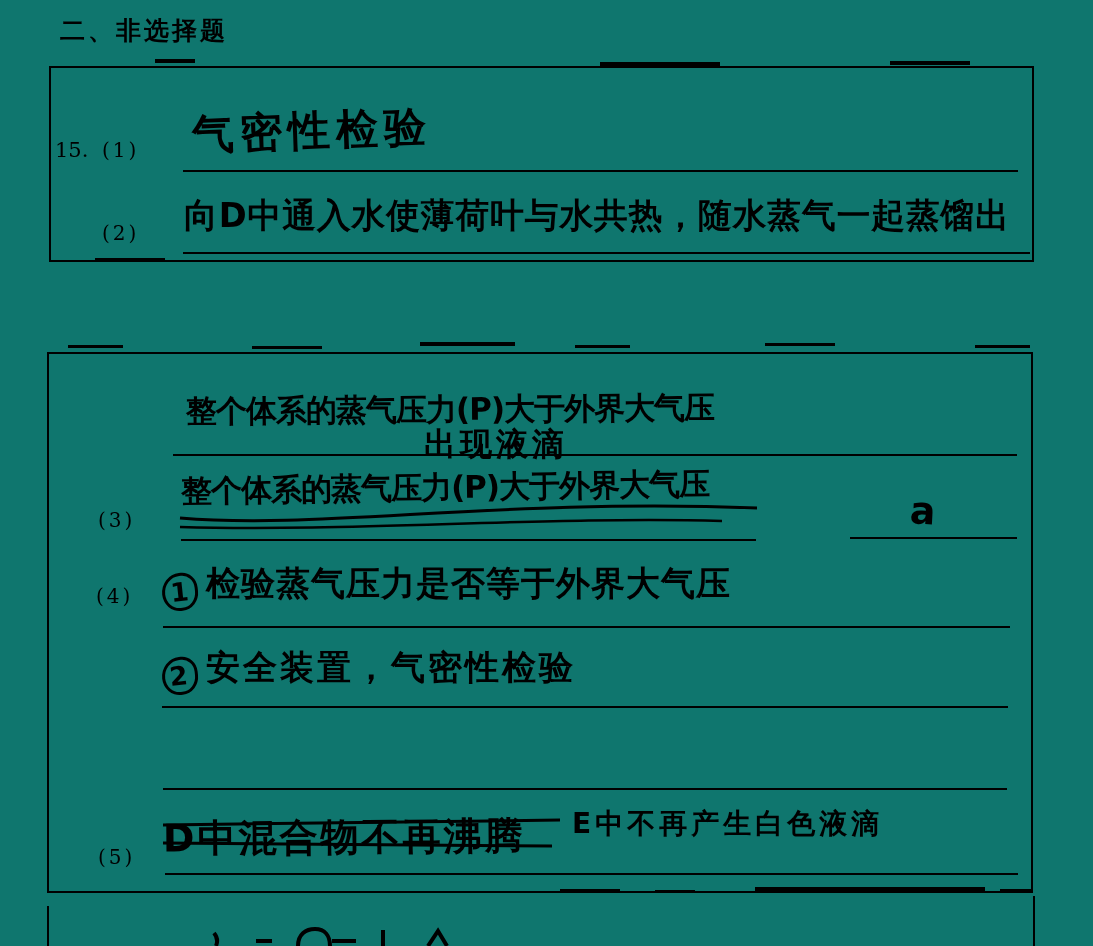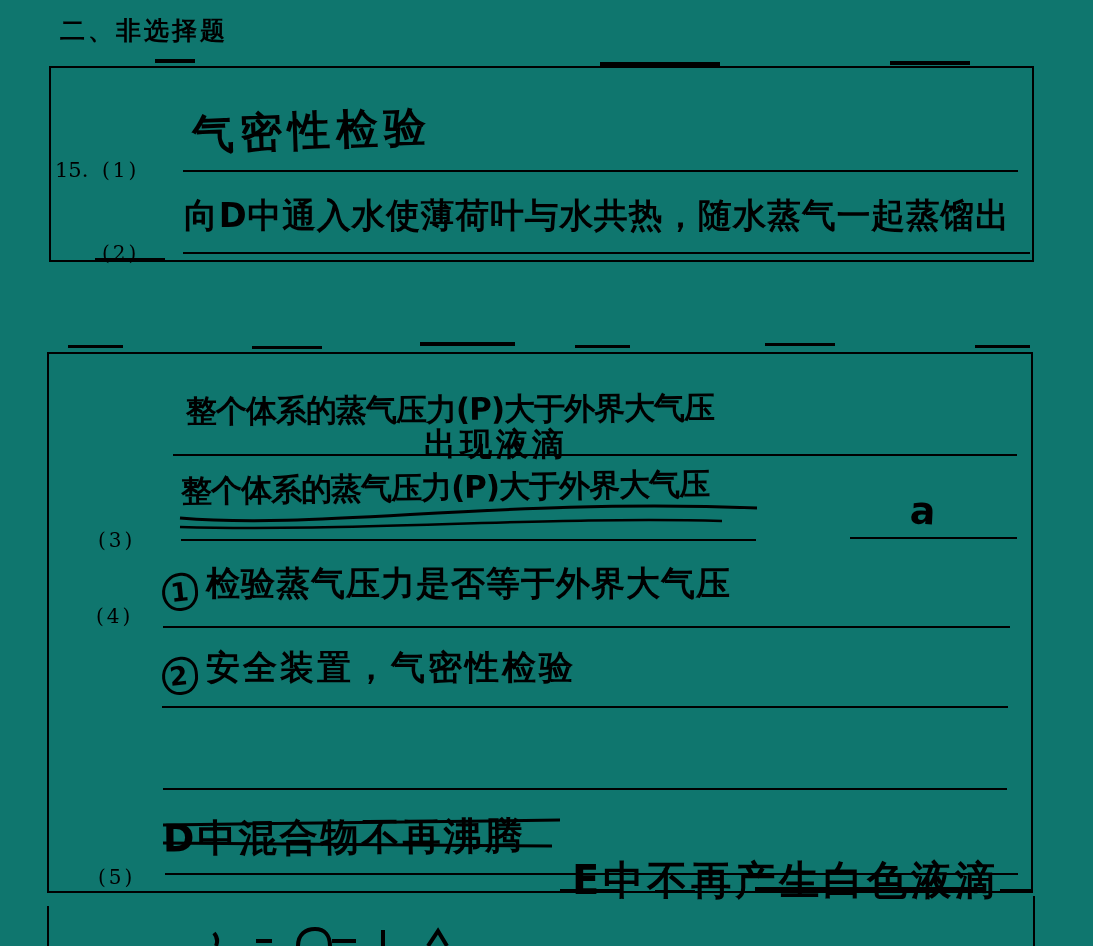--- a/index.html
+++ b/index.html
@@ -6,21 +6,21 @@
   html,body { background:#fff; }
   #page {
     position:relative; width:1093px; height:946px;
     background:#0f766e; overflow:hidden;
     font-family:"Liberation Sans", sans-serif; color:#000;
   }
   .abs { position:absolute; }
   
   .print {
     font-family:"DejaVu Serif", "Liberation Serif", serif;
-    color:#000; white-space:nowrap;margin-top:20px;
+    color:#000; white-space:nowrap;
   }
   .section-title {
     font-family:"DejaVu Sans", "Liberation Sans", sans-serif;
     font-weight:bold; font-size:25px; letter-spacing:3px; white-space:nowrap;
   }
   
   .hw {
     font-family:"DejaVu Sans", "Liberation Sans", sans-serif;
     font-weight:bold; color:#000; white-space:nowrap; line-height:1;
   }
@@ -81,21 +81,21 @@
 
   <div class="abs hw" style="left:162px; top:650px; font-size:34px; letter-spacing:3px;">
     <span class="circle-num">2</span><span>安全装置，气密性检验</span>
   </div>
   <div class="aline" style="left:162px; top:706px; width:846px;"></div>
 
   <div class="aline" style="left:163px; top:788px; width:844px;"></div>
 
   <div class="abs print" style="left:98px; top:845px; font-size:20px; letter-spacing:3px;">(5)</div>
   <div class="abs hw" style="left:163px; top:818px; font-size:38px; letter-spacing:3px; transform:rotate(-0.5deg);">D中混合物不再沸腾</div>
-  <div class="abs hw" style="left:572px; top:860px; font-size:40px; letter-spacing:4px;">E中不再产生白色液滴</div>
+  <div class="abs hw" style="left:572px; top:810px; font-size:28px; letter-spacing:4px;">E中不再产生白色液滴</div>
   <div class="aline" style="left:165px; top:873px; width:853px;"></div>
 
   <div class="vline" style="left:47px; top:906px; height:40px;"></div>
   <div class="vline" style="left:1033px; top:896px; height:50px;"></div>
 
   <svg class="strikes-svg" width="1093" height="946" viewBox="0 0 1093 946">
 
     <path d="M180 518 C 320 530, 500 498, 757 508" stroke="#000" stroke-width="3" fill="none"></path>
     <path d="M180 527 C 350 532, 550 516, 722 521" stroke="#000" stroke-width="2.5" fill="none"></path>
 

